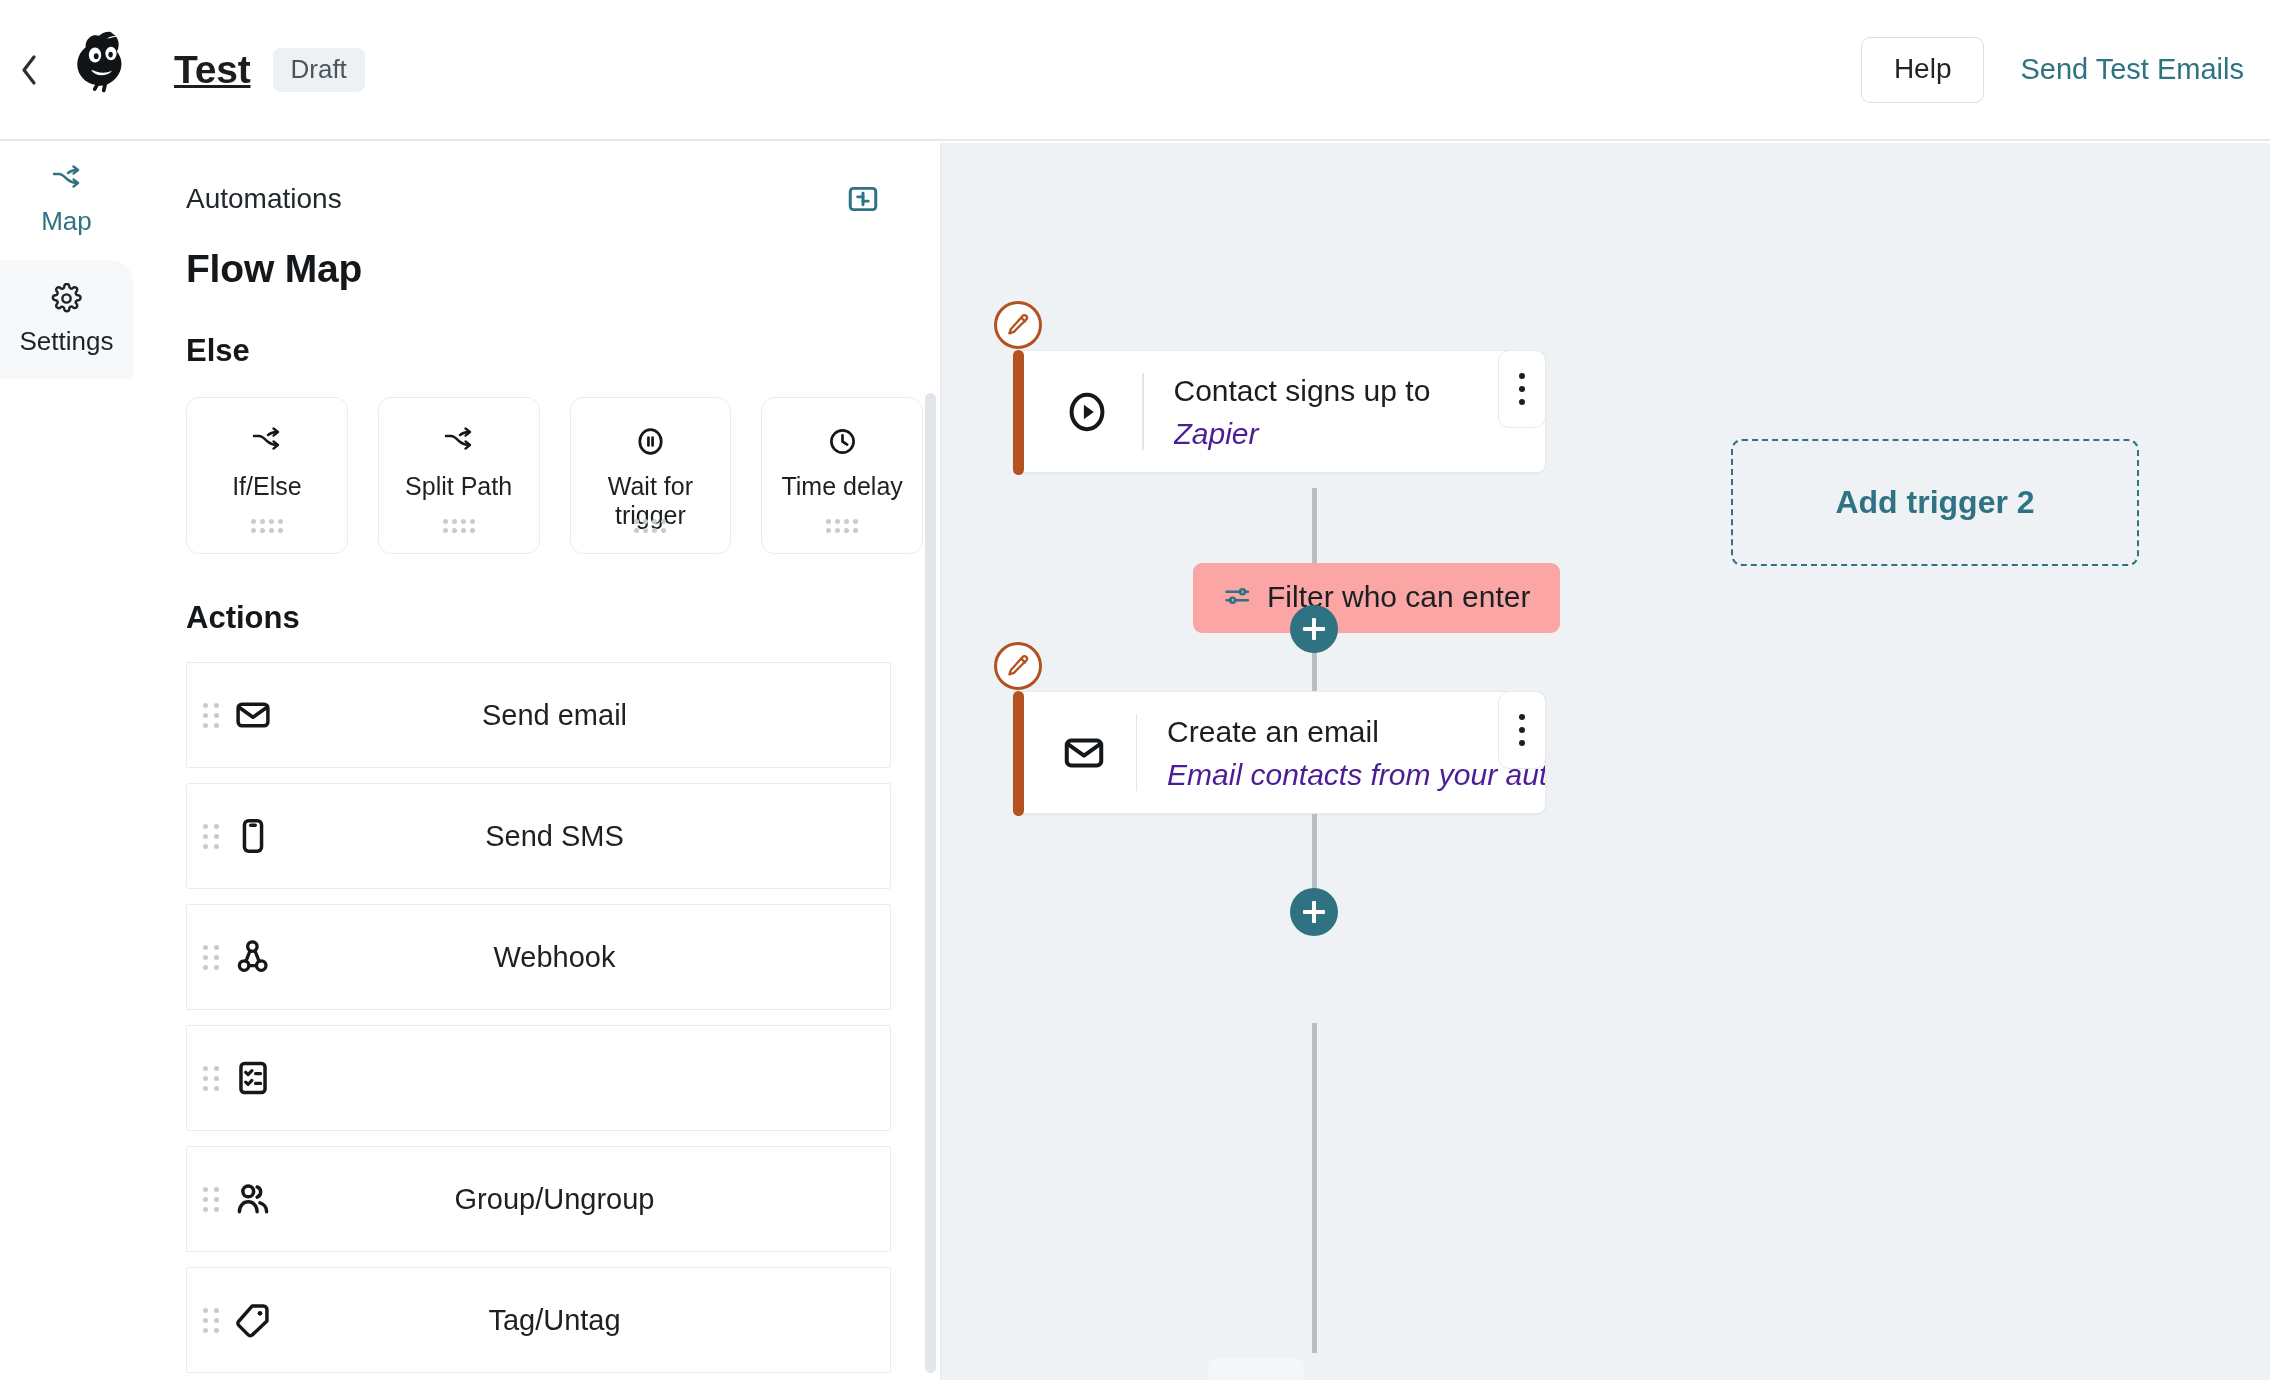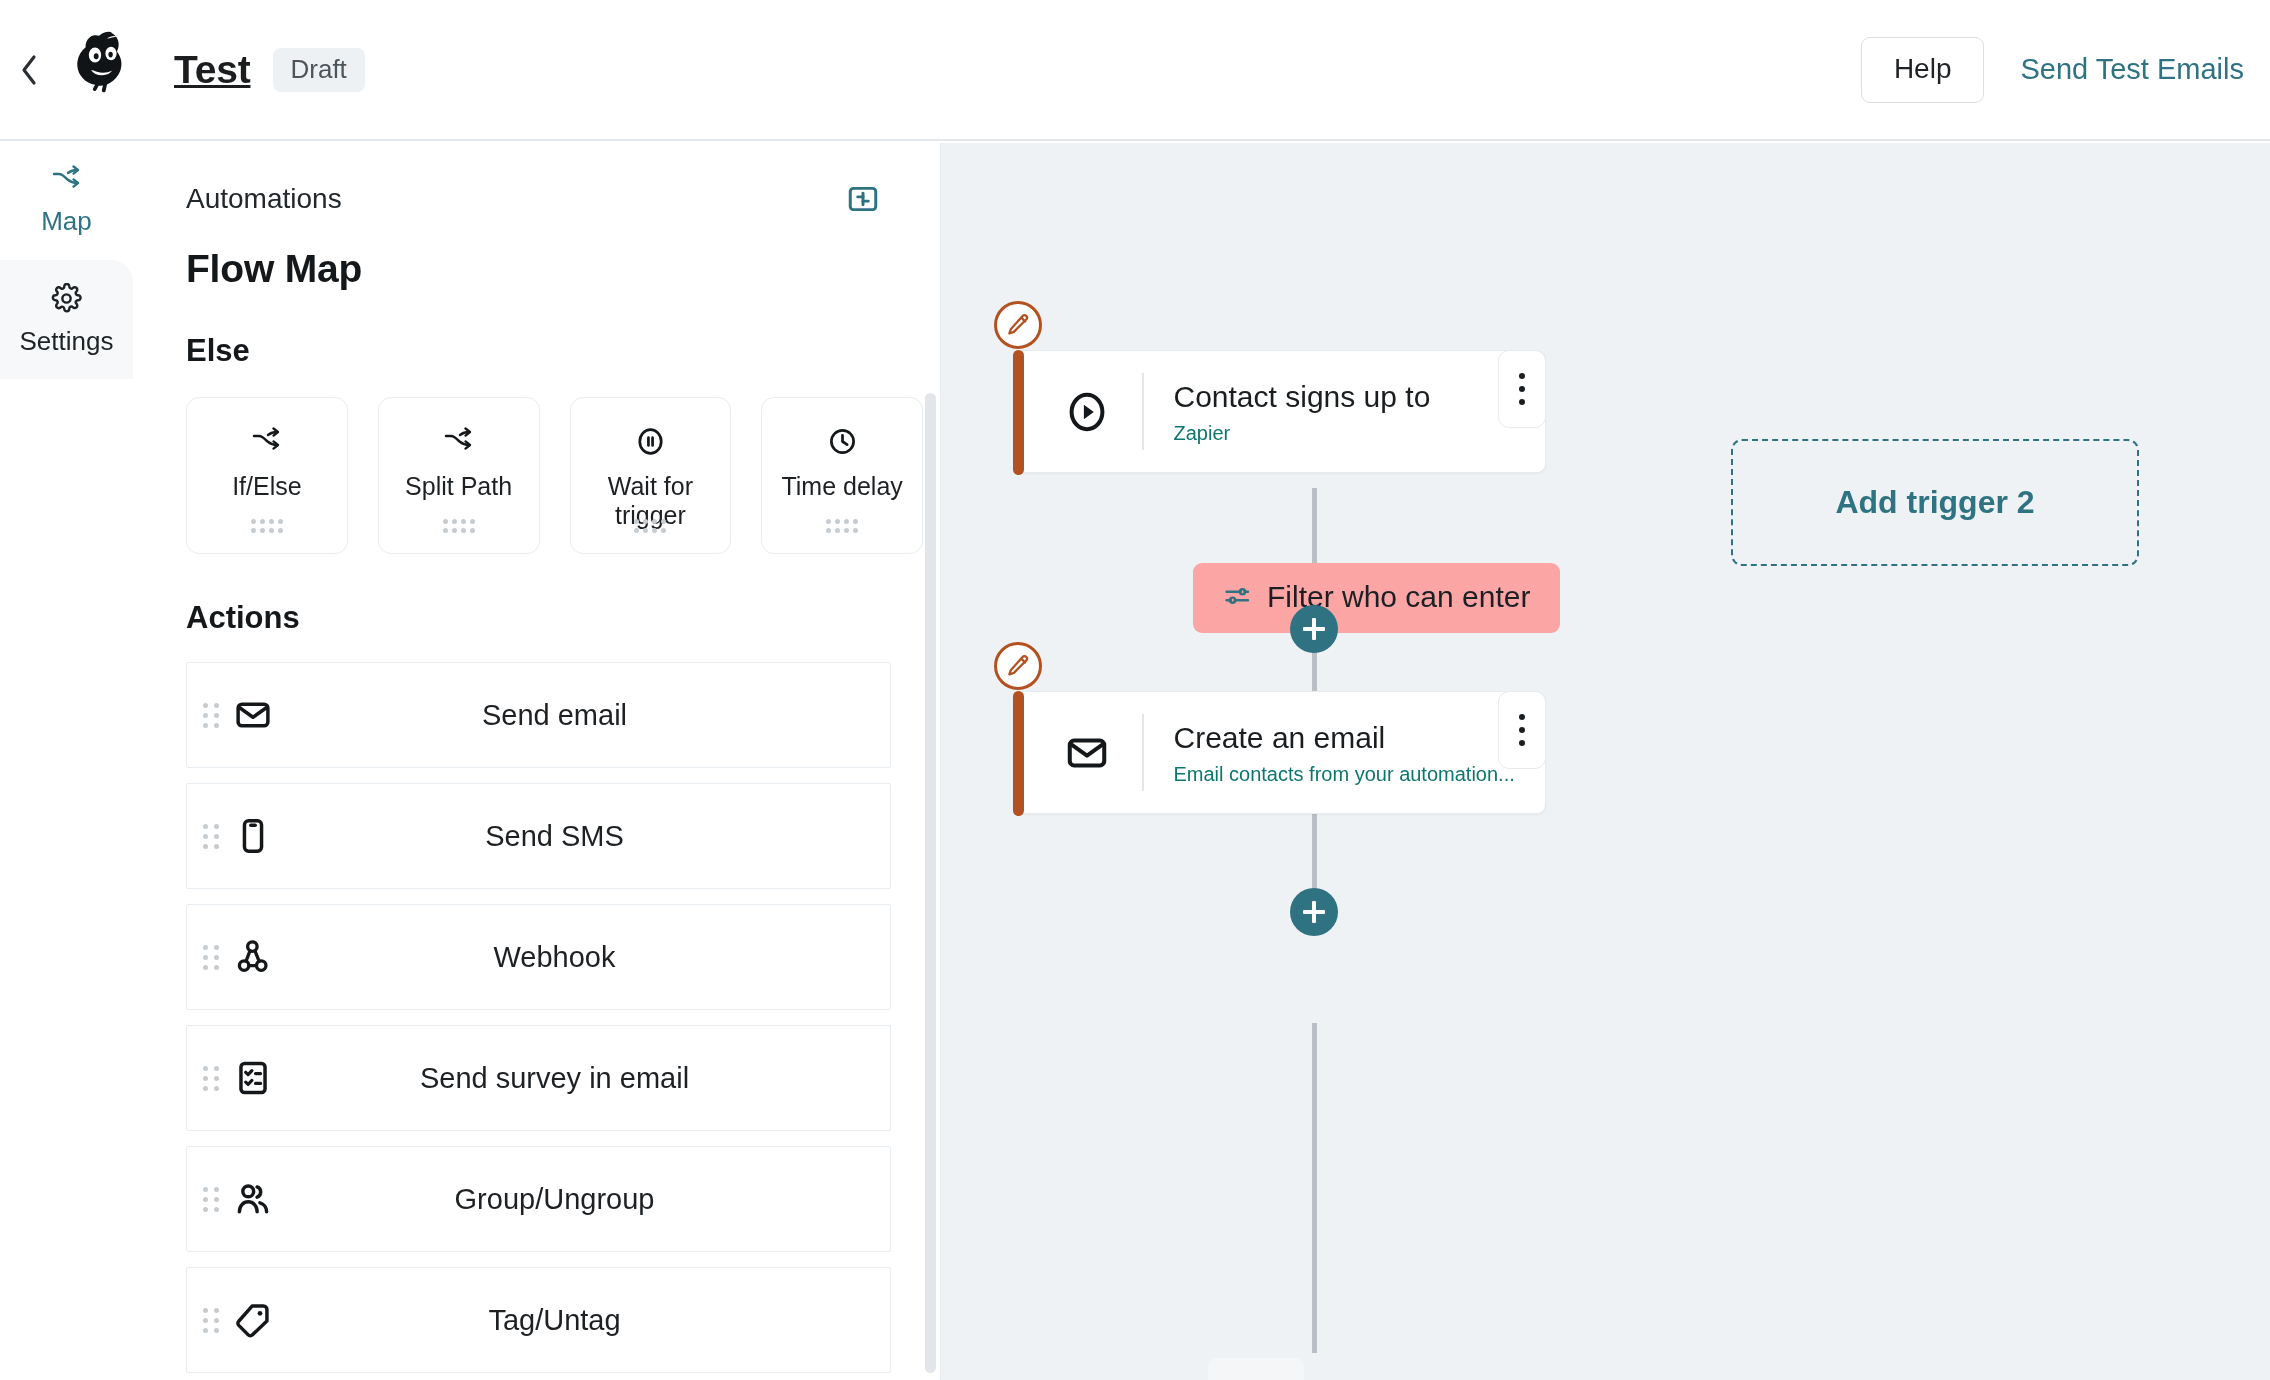--- a/index.html
+++ b/index.html
@@ -165,22 +165,23 @@
     margin-left: 48px; width: 50px; color: #15181a;
     display: flex; align-items: center; justify-content: center;
   }
   .node-divider {
     width: 1.5px; background: #e1e6ea; margin-left: 30px; align-self: stretch;
     margin-top: 22px; margin-bottom: 22px;
   }
   .node-text { margin-left: 30px; overflow: hidden; }
   .node-title { font-size: 30px; color: #1a1e21; line-height: 1.3; }
   .node-sub {
-    font-size: 20px; color: #0f766e; line-height: 1.3; margin-top: 4px;
+    font-size: 30px; color: #4c1d95; line-height: 1.3; margin-top: 4px;
     white-space: nowrap;
+    font-style: italic;
   }
   .kebab-tab {
     position: absolute; right: -1px; top: -1px;
     width: 48px; height: 78px;
     background: #fff; border: 1px solid #e7ebee; border-radius: 11px;
     display: flex; flex-direction: column; align-items: center; justify-content: center;
     gap: 7px; cursor: pointer;
   }
   .kebab-tab i { width: 6px; height: 6px; border-radius: 50%; background: #1a1e21; display: block; }
 
@@ -452,21 +453,20 @@
             <i></i>
             <i></i>
           </div>
         <span class="action-icon">
           <svg width="38" height="38" viewBox="0 0 24 24" fill="none" aria-hidden="true">
             <rect x="4.4" y="2.8" width="15.2" height="18.4" rx="2.2" stroke="currentColor" stroke-width="2.2"></rect>
             <path d="M7.4 8.4l1.5 1.5 2.4-2.6M13.6 9.2h3.2" stroke="currentColor" stroke-width="2" stroke-linecap="round" stroke-linejoin="round"></path>
             <path d="M7.4 14.6l1.5 1.5 2.4-2.6M13.6 15.4h3.2" stroke="currentColor" stroke-width="2" stroke-linecap="round" stroke-linejoin="round"></path>
           </svg>
         </span>
-        <span class="action-label">Send survey in email</span>
       </div>
 
       <div class="action-row">
         <div class="dots-v">
             <i></i>
             <i></i>
             <i></i>
             <i></i>
             <i></i>
             <i></i>

